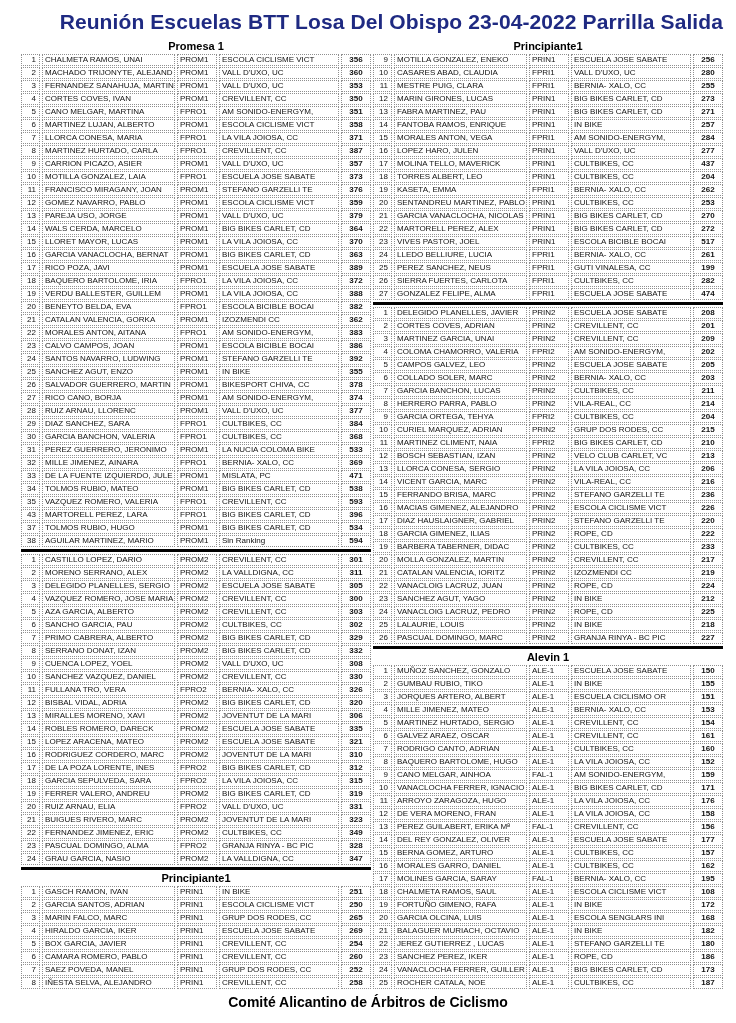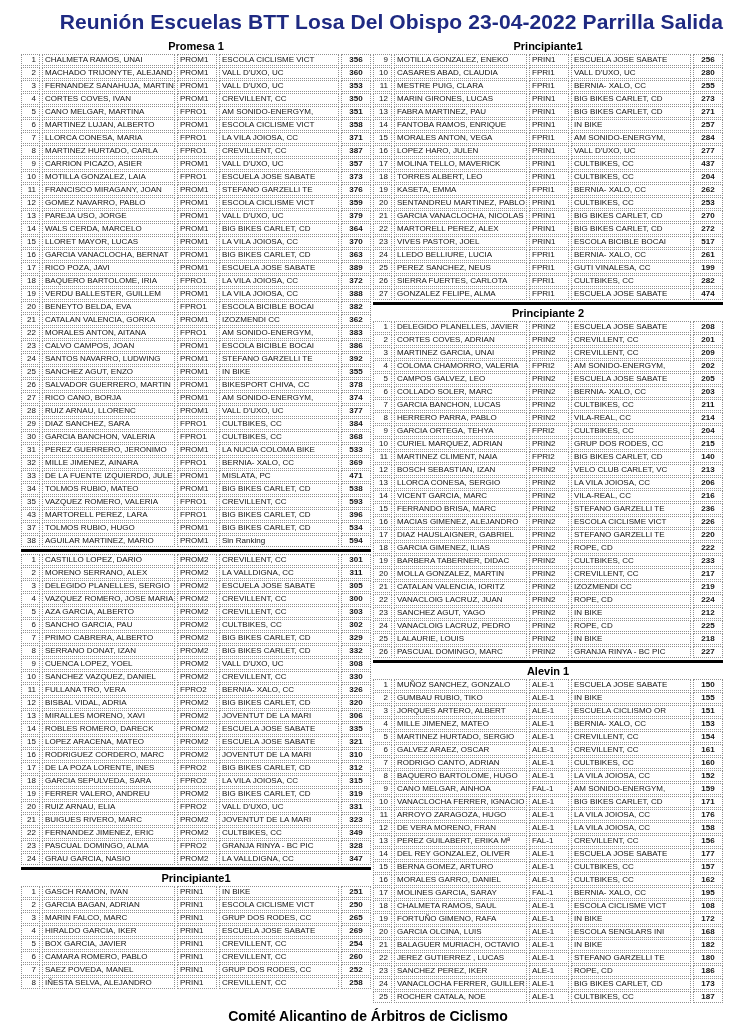--- a/index.html
+++ b/index.html
@@ -581,21 +581,21 @@
   <div class="t-row">
     <span class="cell c-num">1</span>
     <span class="cell c-name">GASCH RAMON, IVAN</span>
     <span class="cell c-cat">PRIN1</span>
     <span class="cell c-club">IN BIKE</span>
     <span class="cell c-bib">251</span>
   </div>
 
   <div class="t-row">
     <span class="cell c-num">2</span>
-    <span class="cell c-name">GARCIA BAGAN, ADRIAN</span>
+    <span class="cell c-name">GARCIA SANTOS, ADRIAN</span>
     <span class="cell c-cat">PRIN1</span>
     <span class="cell c-club">ESCOLA CICLISME VICT</span>
     <span class="cell c-bib">250</span>
   </div>
 
   <div class="t-row">
     <span class="cell c-num">3</span>
     <span class="cell c-name">MARIN FALCO, MARC</span>
     <span class="cell c-cat">PRIN1</span>
     <span class="cell c-club">GRUP DOS RODES, CC</span>
@@ -796,21 +796,20 @@
     <span class="cell c-num">27</span>
     <span class="cell c-name">GONZALEZ FELIPE, ALMA</span>
     <span class="cell c-cat">FPRI1</span>
     <span class="cell c-club">ESCUELA JOSE SABATE</span>
     <span class="cell c-bib">474</span>
   </div>
 </div>
   </div>
 
   <div class="section">
-    <div class="section-title">Principiante 2</div>
     <div>
   <div class="t-row">
     <span class="cell c-num">1</span>
     <span class="cell c-name">DELEGIDO PLANELLES, JAVIER</span>
     <span class="cell c-cat">PRIN2</span>
     <span class="cell c-club">ESCUELA JOSE SABATE</span>
     <span class="cell c-bib">208</span>
   </div>
 
   <div class="t-row">
@@ -883,21 +882,21 @@
     <span class="cell c-cat">PRIN2</span>
     <span class="cell c-club">GRUP DOS RODES, CC</span>
     <span class="cell c-bib">215</span>
   </div>
 
   <div class="t-row">
     <span class="cell c-num">11</span>
     <span class="cell c-name">MARTINEZ CLIMENT, NAIA</span>
     <span class="cell c-cat">FPRI2</span>
     <span class="cell c-club">BIG BIKES CARLET, CD</span>
-    <span class="cell c-bib">140</span>
+    <span class="cell c-bib">210</span>
   </div>
 
   <div class="t-row">
     <span class="cell c-num">12</span>
     <span class="cell c-name">BOSCH SEBASTIAN, IZAN</span>
     <span class="cell c-cat">PRIN2</span>
     <span class="cell c-club">VELO CLUB CARLET, VC</span>
     <span class="cell c-bib">213</span>
   </div>
 

